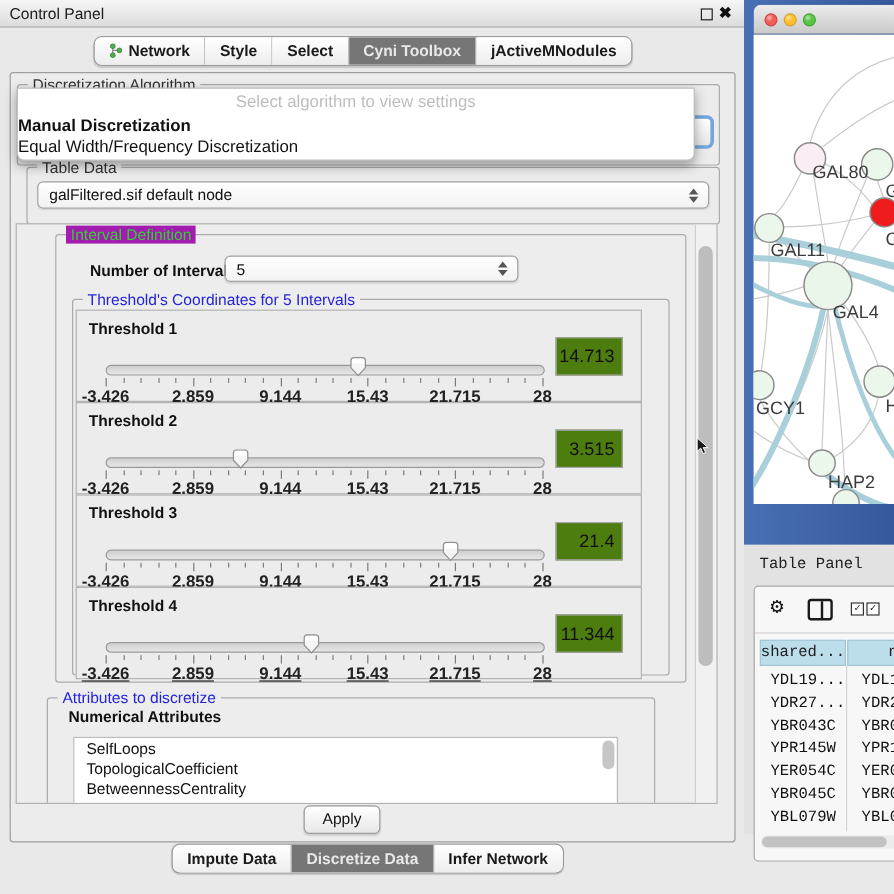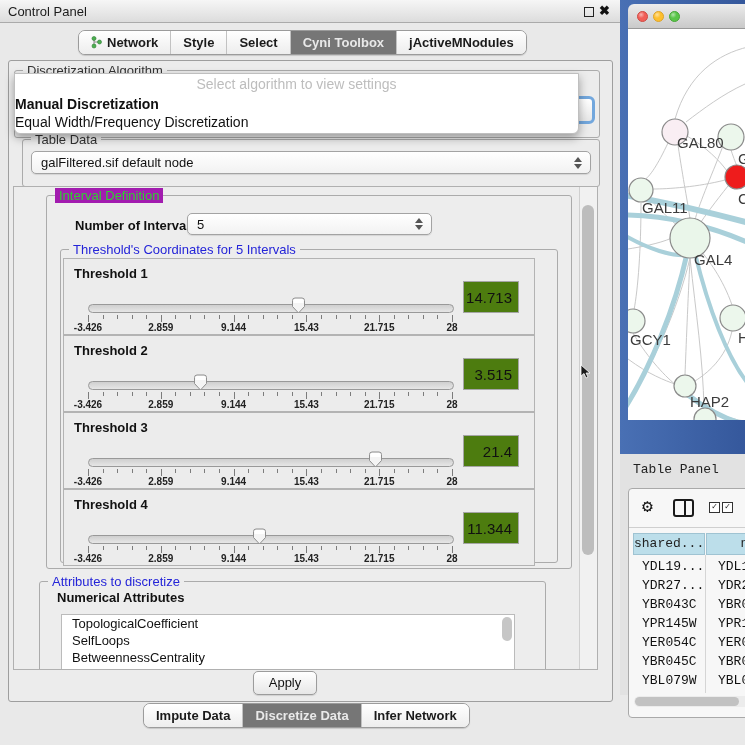--- a/index.html
+++ b/index.html
@@ -42,21 +42,21 @@
   
   #viewport{left:13px;top:186px;width:583px;height:482px;border:1px solid #b0b0b0;background:#ededed;overflow:hidden;}
   #vscroll{position:absolute;right:0;top:0;width:17px;height:100%;background:#f1f1f1;border-left:1px solid #cfcfcf;}
   #vscroll .thumb{position:absolute;left:2px;top:18px;width:12px;height:350px;border-radius:7px;background:#bdbdbd;}
 
   .thrpanel{position:absolute;left:49px;width:470px;height:75px;border:1px solid #b3b3b3;background:#ececec;}
   .thrpanel .tl{position:absolute;left:10px;top:7px;font-size:13px;font-weight:700;color:#111;}
   .track{position:absolute;left:24px;top:45px;width:364px;height:7px;border:1px solid #999;border-radius:5px;background:linear-gradient(#cfcfcf,#e6e6e6);}
   .thumbsl{position:absolute;top:38px;width:15px;height:17px;z-index:3;}
   .tick{position:absolute;width:1px;background:#7c7c7c;}
-  .ticklbl{position:absolute;font-size:10px;font-weight:700;color:#222;transform:translateX(-50%);white-space:nowrap;}
+  .ticklbl{position:absolute;font-size:14px;font-weight:700;color:#222;transform:translateX(-50%);white-space:nowrap;text-decoration:underline;}
   .valbox{position:absolute;left:399px;top:22px;width:56px;height:32px;background:#4d7c0f;border:1px solid #a5a5a5;font-size:15px;color:#111;text-align:right;line-height:32px;padding-right:6px;box-sizing:border-box;}
 
   #attrlist{position:absolute;left:47px;top:427px;width:452px;height:55px;background:#fff;border:1px solid #bbb;overflow:hidden;}
   #attrlist .it{font-size:13px;color:#111;padding-left:10px;height:17px;line-height:17px;white-space:nowrap;}
   #attrscroll{position:absolute;right:2px;top:2px;width:10px;height:24px;border-radius:5px;background:#c6c6c6;}
 
   #applybtn{left:253px;top:671px;width:62px;height:22px;border:1px solid #9c9c9c;border-radius:5px;background:linear-gradient(#fff,#e7e7e7);font-size:13px;color:#111;text-align:center;line-height:22px;box-shadow:0 1px 1px rgba(0,0,0,.12);}
 
   
   #netframe{left:620px;top:0;width:125px;height:454px;background:linear-gradient(90deg,#4970b4,#35589c);}
@@ -334,22 +334,22 @@
           <div class="valbox">11.344</div>
         </div>
       </div>
 
     <div class="groupbox" style="left:25px;top:394px;width:505px;height:110px;">
       <span class="grouplbl blue" style="background:#ededed;">Attributes to discretize</span>
       <div class="abs" style="left:17px;top:8px;font-size:13px;font-weight:700;color:#111;">Numerical Attributes</div>
     </div>
     <div class="abs" id="attrlist">
       <div id="attr-items">
+          <div class="it">SelfLoops</div>
           <div class="it">TopologicalCoefficient</div>
-          <div class="it">SelfLoops</div>
           <div class="it">BetweennessCentrality</div>
         </div>
       <div id="attrscroll"></div>
     </div>
 
     <div class="abs" id="vscroll">
         <div class="thumb"></div>
       </div>
   </div>
 

